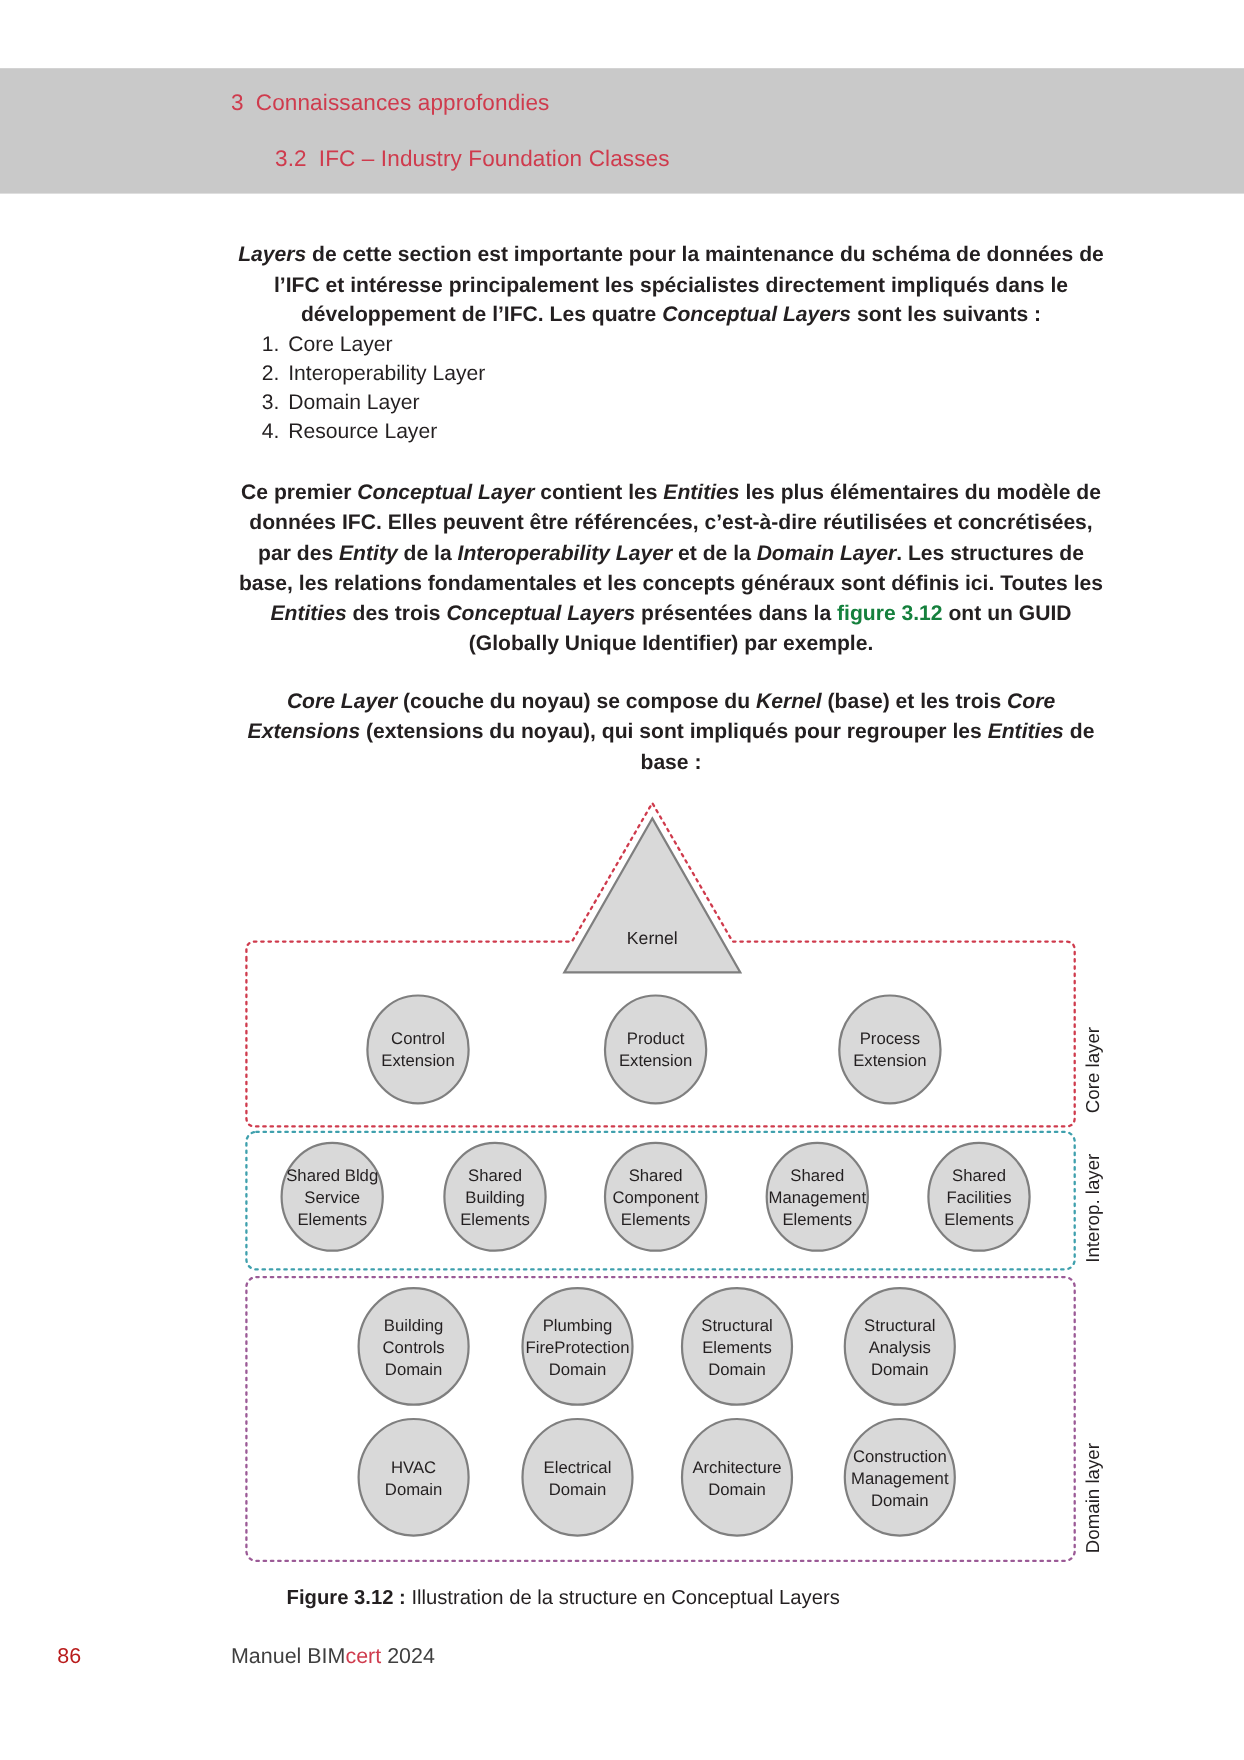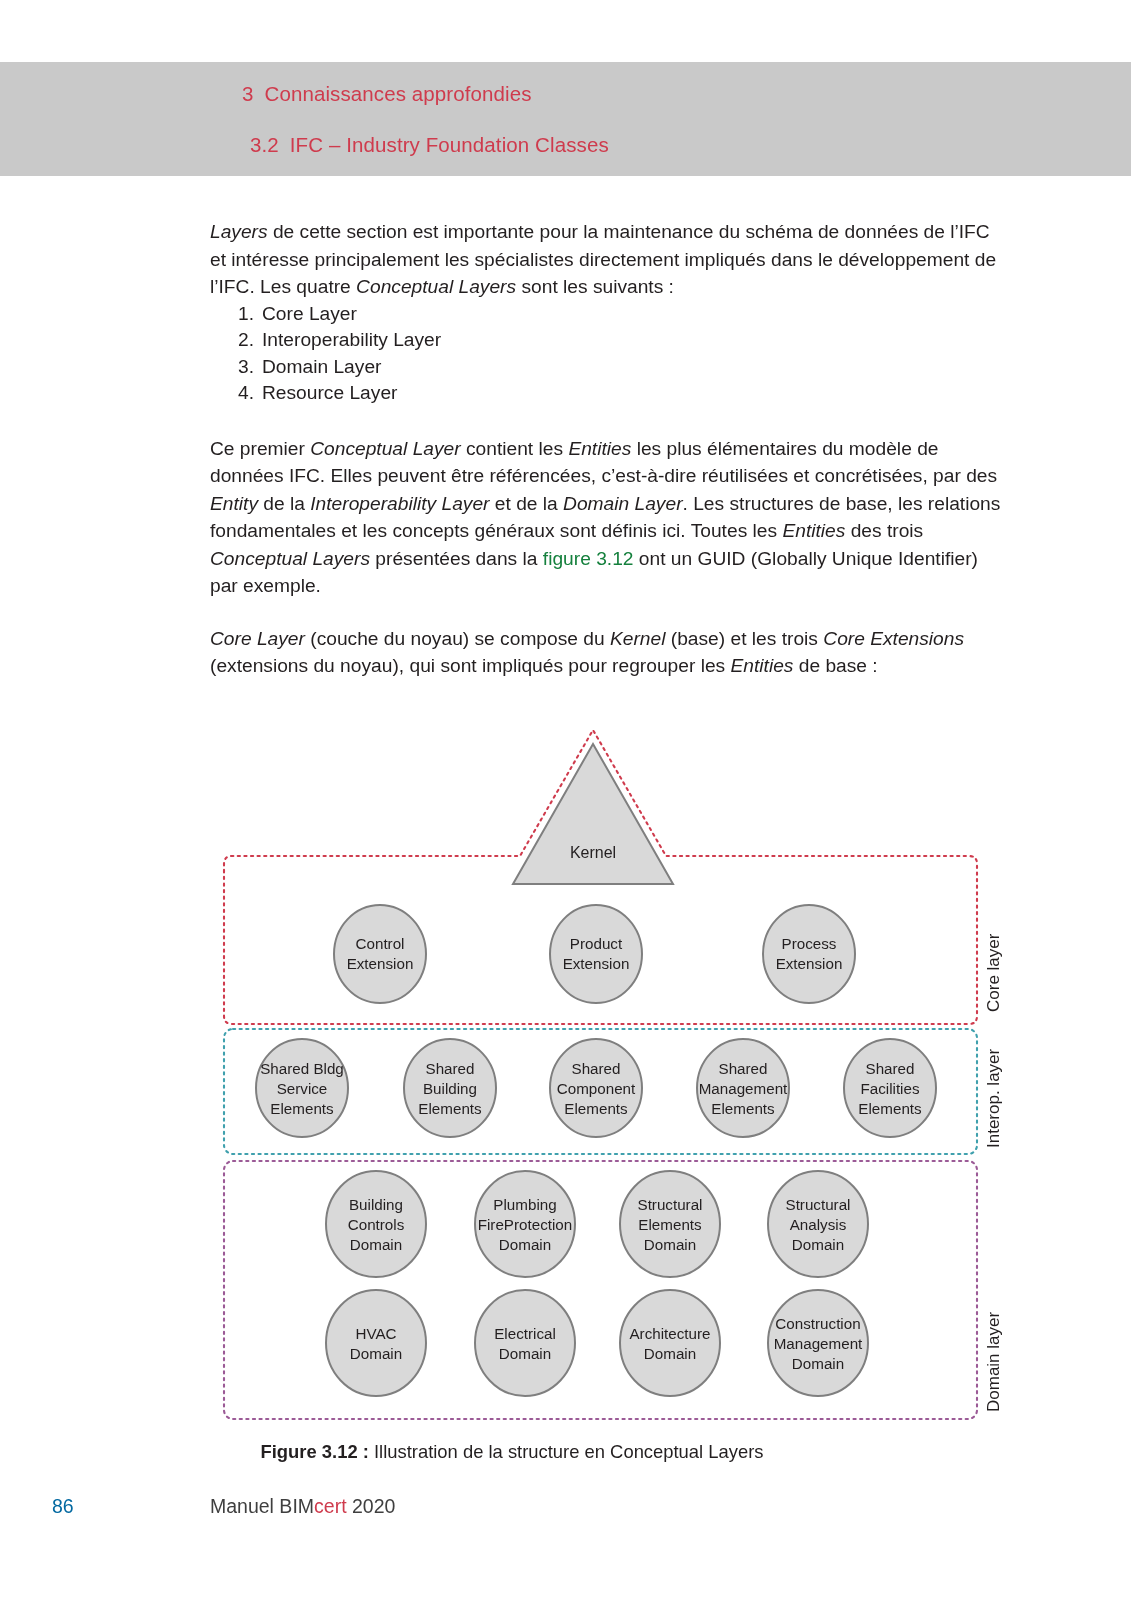--- a/index.html
+++ b/index.html
@@ -21,35 +21,36 @@
   }
   .header-line{
     position:absolute;
     left:210px;
     color:#cf3b4d;
     font-size:20.5px;
     letter-spacing:.1px;
     white-space:nowrap;
   }
   .header-line .num{margin-right:11px;}
-  #hdr-chapter{top:82px;margin-left:32px;}
+  #hdr-chapter{top:82px;}
   #hdr-section{top:133px;margin-left:40px;}
 
   
   .content{
     position:absolute;
     left:210px;top:218px;
     width:800px;
   }
   p.para{
     margin:0;
     font-size:19.2px;
     line-height:27.5px;
     color:#231f20;
-    text-align:left;
+    text-align:center;
+    font-weight:bold;
   }
   .it{font-style:italic;}
   .bold{font-weight:bold;}
   .xref{color:#15803d;}
 
   ol.layer-list{
     margin:0 0 0 0;
     padding:0 0 0 52px;
     list-style:none;
     counter-reset:ll;
@@ -99,21 +100,21 @@
   .fig-caption .bold{font-weight:bold;}
 
   
   .footer{
     position:absolute;
     left:0;top:1495px;
     width:1131px;height:40px;
   }
   .footer .pageno{
     position:absolute;left:52px;top:0;
-    font-size:19.5px;color:#0369a1;
+    font-size:19.5px;color:#b91c1c;
   }
   .footer .manual{
     position:absolute;left:210px;top:0;
     font-size:19.5px;color:#3f3f3f;
     white-space:nowrap;
   }
   .footer .manual .cert{color:#cf3b4d;text-align:right;}
 
   
   text{font-family:"Liberation Sans", sans-serif;fill:#231f20;}
@@ -254,14 +255,14 @@
 
 </svg>
 </div>
 
 <div class="fig-caption">
   <span class="bold">Figure 3.12 :</span><span> Illustration de la structure en Conceptual Layers</span>
 </div>
 
 <div class="footer">
   <span class="pageno">86</span>
-  <span class="manual"><span>Manuel BIM</span><span class="cert">cert</span><span> 2020</span></span>
+  <span class="manual"><span>Manuel BIM</span><span class="cert">cert</span><span> 2024</span></span>
 </div>
 
 </body></html>

